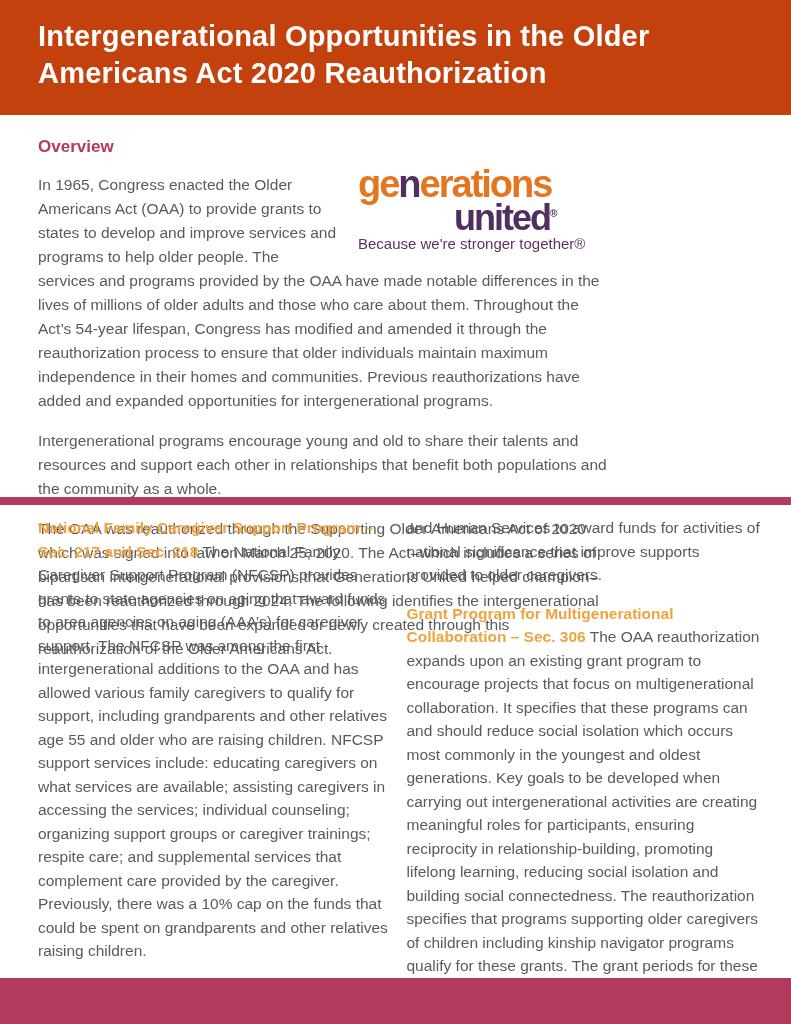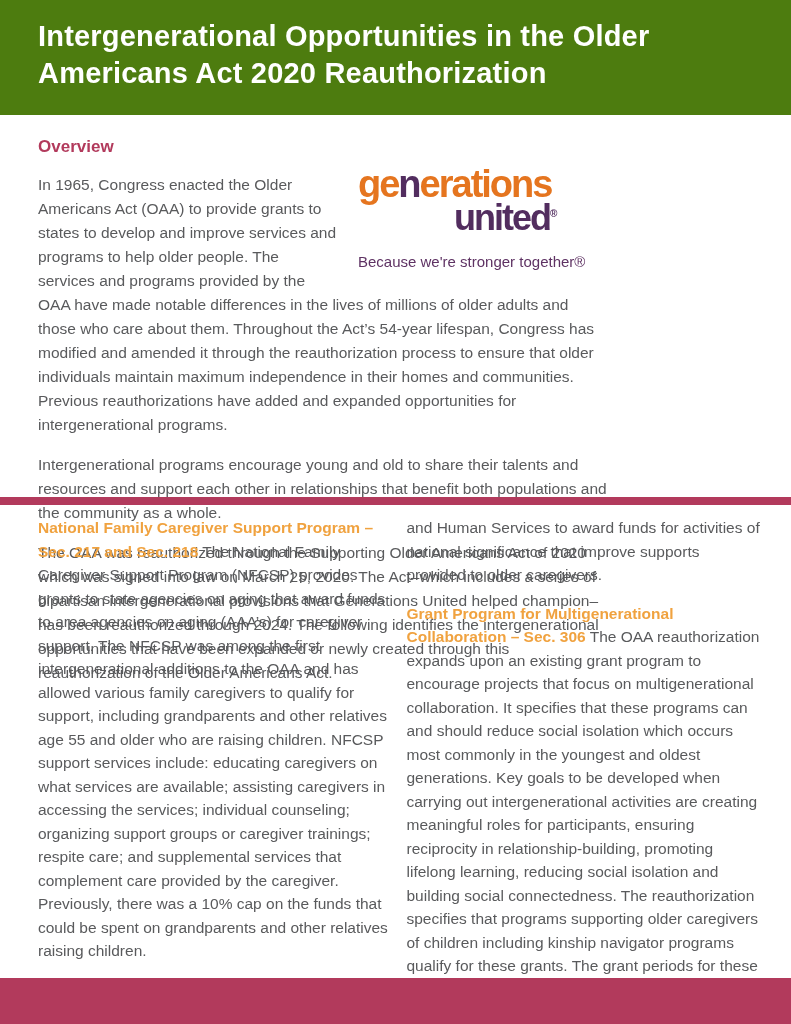--- a/index.html
+++ b/index.html
@@ -10,21 +10,21 @@
     font-family:"Liberation Sans", sans-serif;
     color:#595a5c;
     overflow:hidden;
     margin:0 auto;
   }
 
   
   .header-band {
     position:absolute; top:0; left:0;
     width:791px; height:115px;
-    background:#4d7c0f;
+    background:#c2410c;
     box-sizing:border-box;
     padding:18px 40px 0 38px;
   }
   .header-title {
     color:#ffffff;
     font-size:29px;
     font-weight:bold;
     line-height:37px;
     letter-spacing:0.2px;
   }
@@ -74,21 +74,21 @@
     white-space:nowrap;
   }
   .logo-reg {
     font-size:10px;
     vertical-align:super;
     letter-spacing:0;
   }
   .logo-tagline {
     font-size:15px;
     color:#5E3263;
-    margin-top:20px;
+    margin-top:2px;
     white-space:nowrap;
   }
 
   
   .divider-band {
     position:absolute; top:497px; left:0;
     width:791px; height:8px;
     background:#B23A5C;
   }
 

